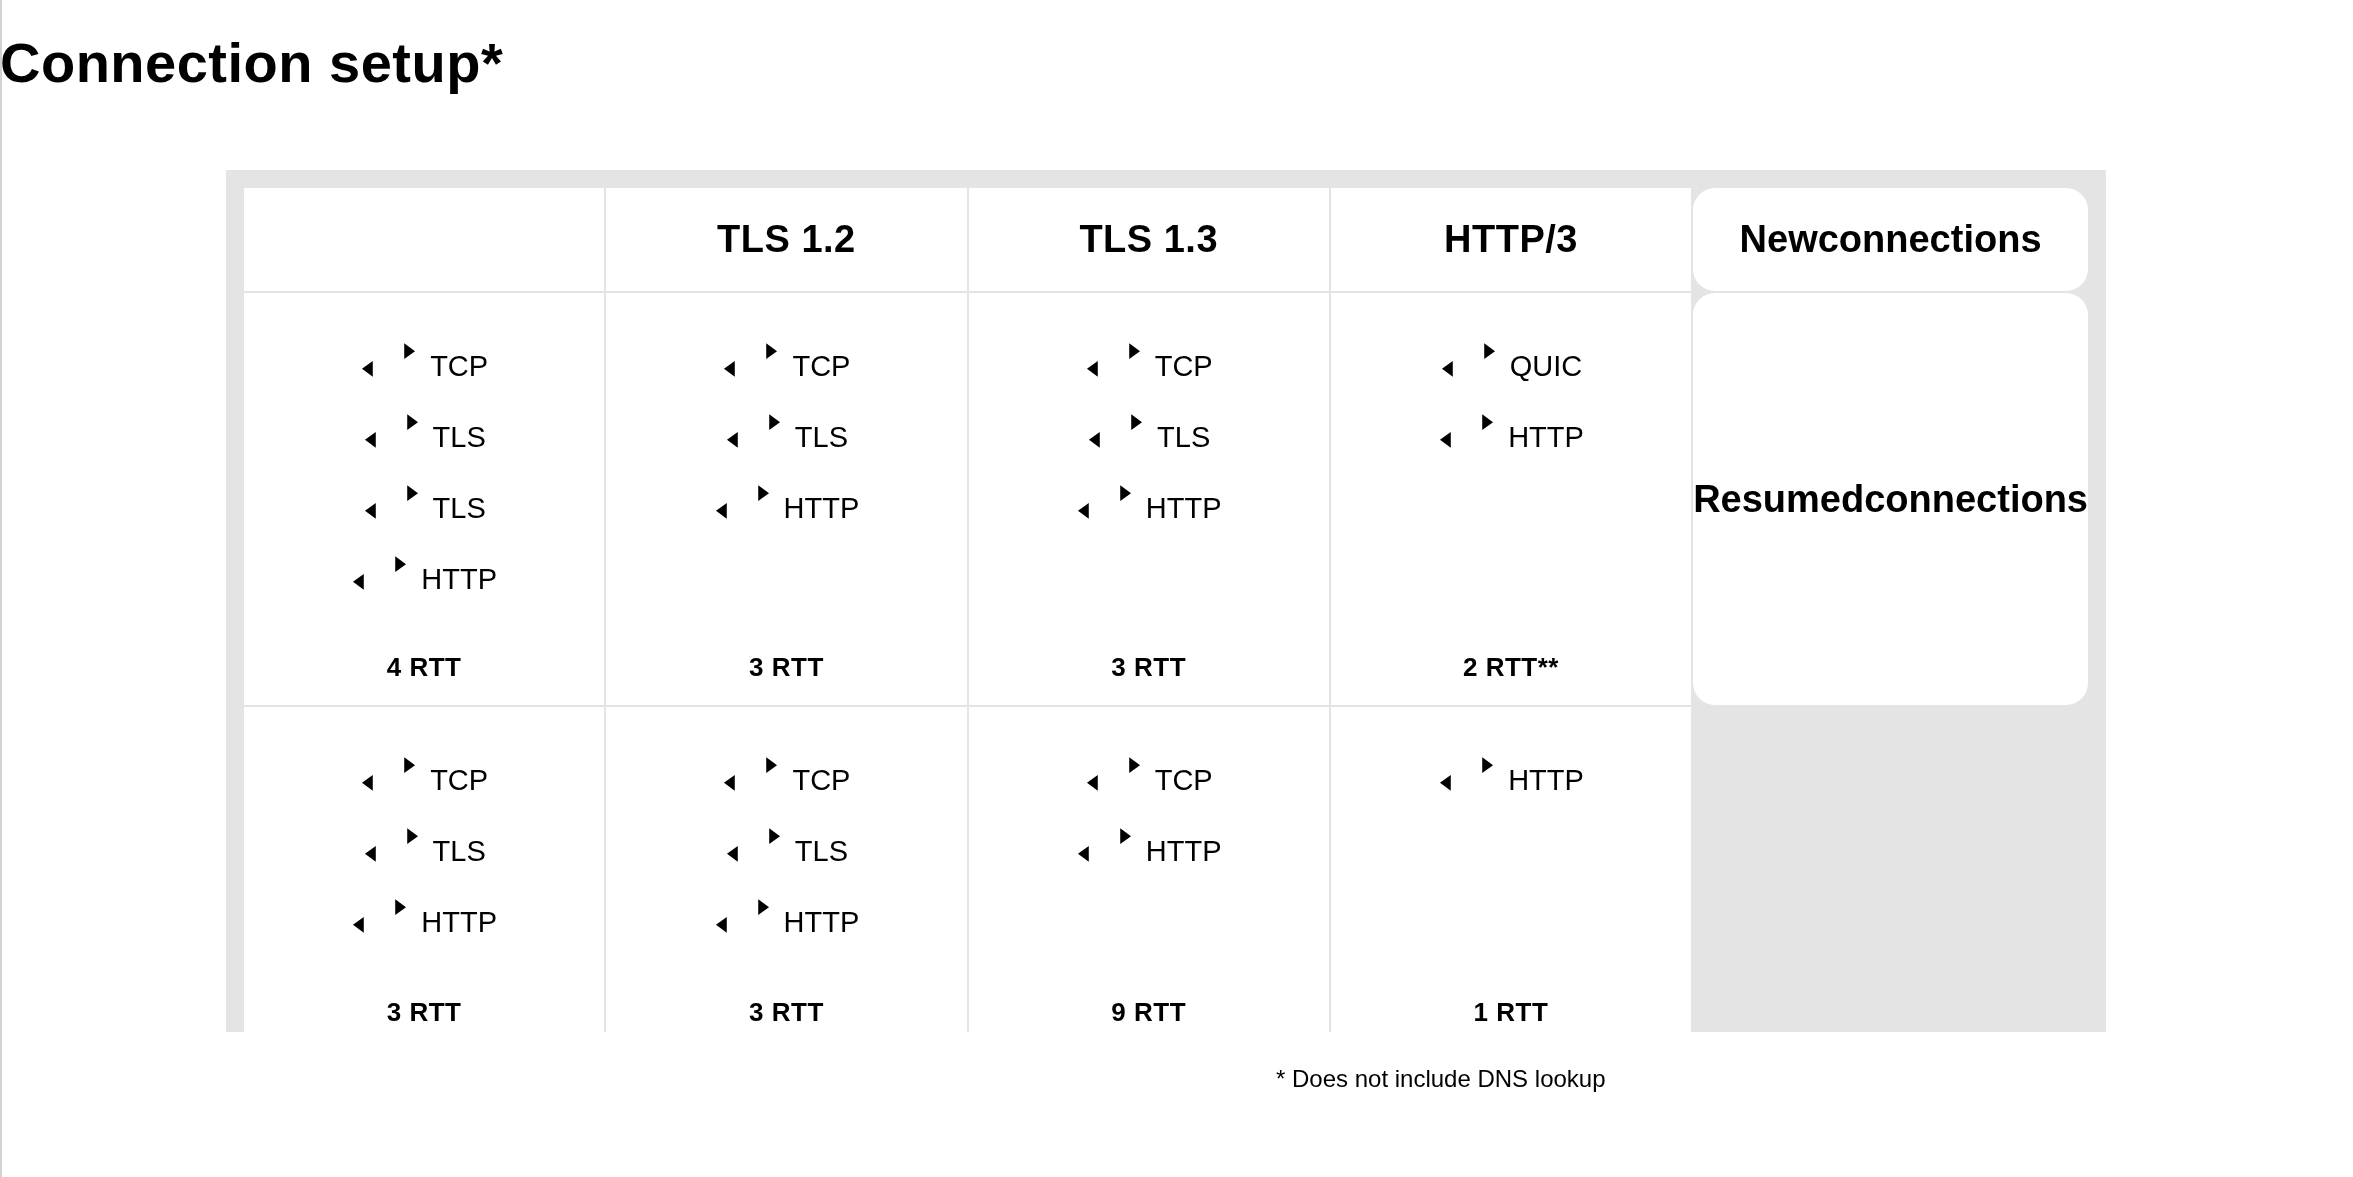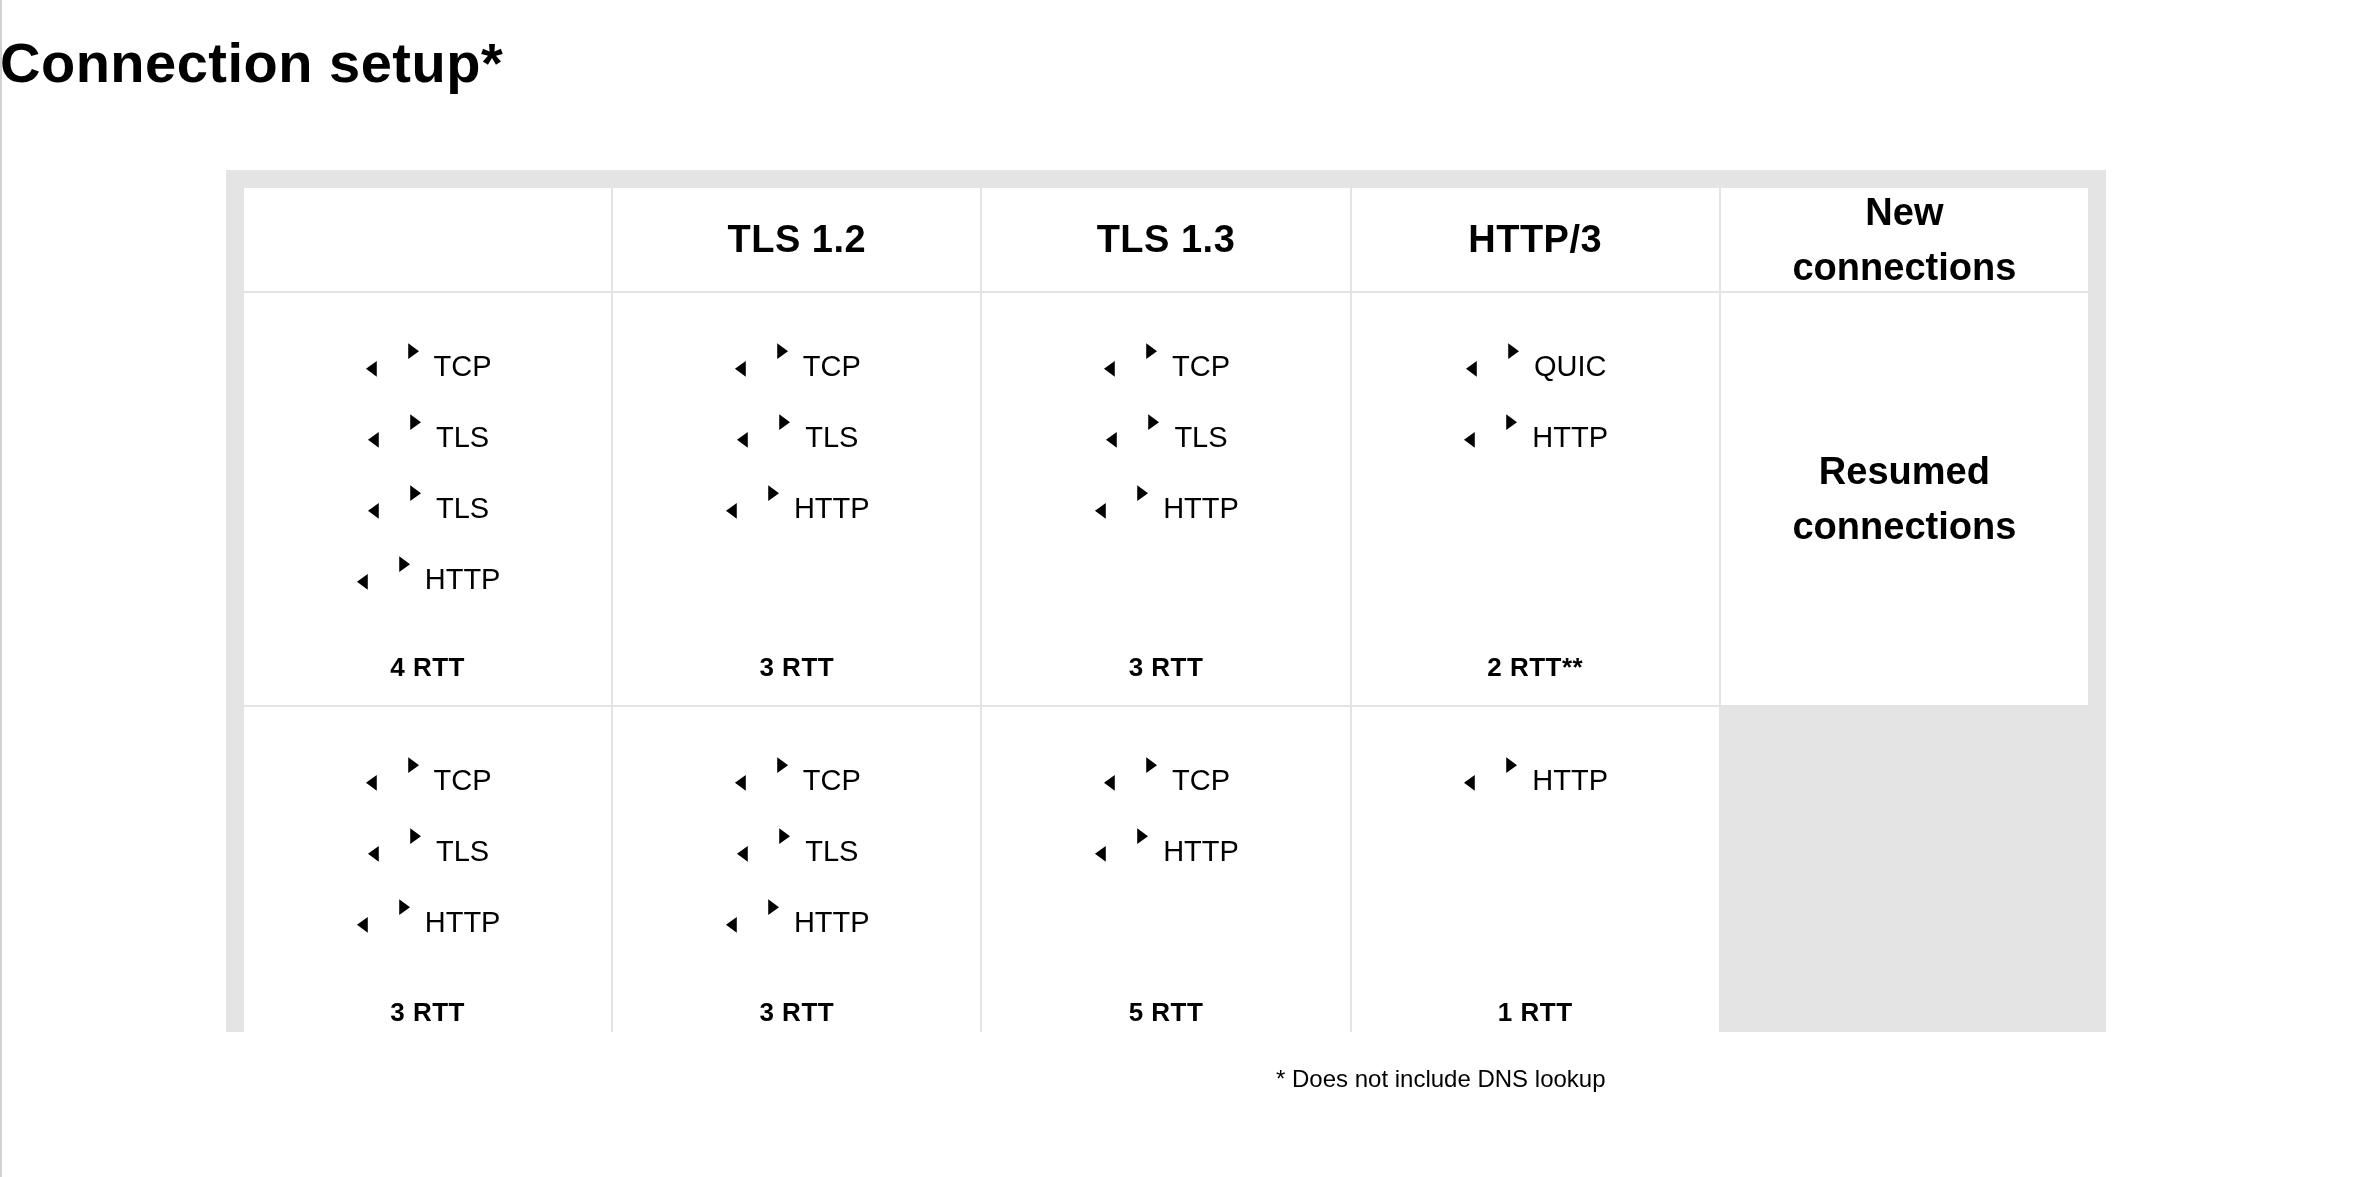--- a/index.html
+++ b/index.html
@@ -34,25 +34,26 @@
     background: #e4e4e4;       
     padding: 18px; gap: 2px;    
   }
   .cell { background: #ffffff; }
   .header-cell {
     display: flex; align-items: center; justify-content: center;
     font-size: 38px; font-weight: bold;
     letter-spacing: 0.5px;
   }
   .row-label-cell {
-    display: flex; flex-direction: column;
+    display: flex; flex-direction: row;
     align-items: center; justify-content: center;
     text-align: center;
     font-size: 38px; font-weight: bold;
     line-height: 55px;
+    border-radius: 22px;
   }
   .proto-cell {
     display: flex; flex-direction: column;
     align-items: center;
     padding-top: 31px;
   }
   .step {
     height: 71px;
     display: flex; align-items: center;
     gap: 13px;
@@ -247,21 +248,21 @@
           <use href="#rt-arrows"></use>
         </svg>
       <span class="step-label">TCP</span>
     </div>
     <div class="step">
       <svg class="rt-icon" viewBox="0 0 58 36">
           <use href="#rt-arrows"></use>
         </svg>
       <span class="step-label">HTTP</span>
     </div>
-    <div class="rtt">5 RTT</div>
+    <div class="rtt">9 RTT</div>
   </div>
 
   <div class="cell proto-cell">
     <div class="step">
       <svg class="rt-icon" viewBox="0 0 58 36">
           <use href="#rt-arrows"></use>
         </svg>
       <span class="step-label">HTTP</span>
     </div>
     <div class="rtt">1 RTT</div>

